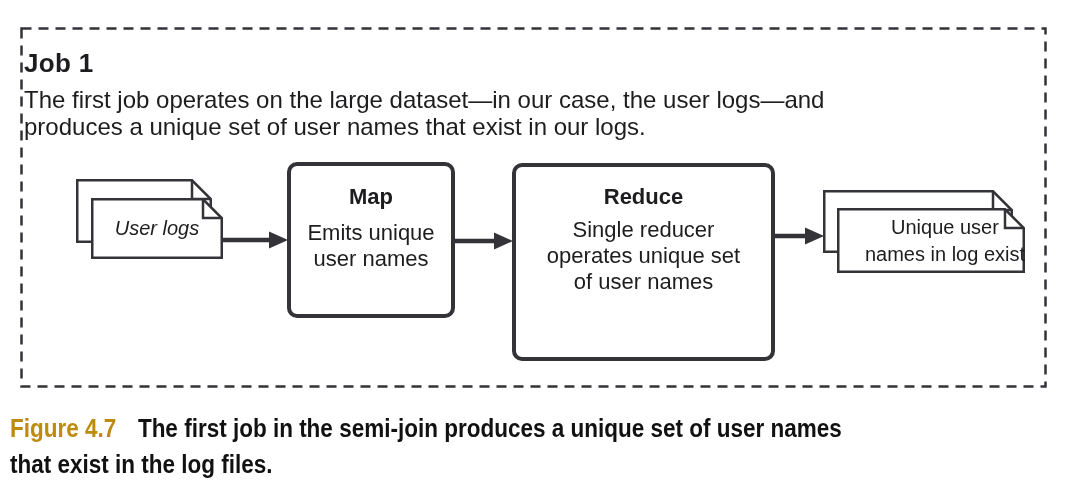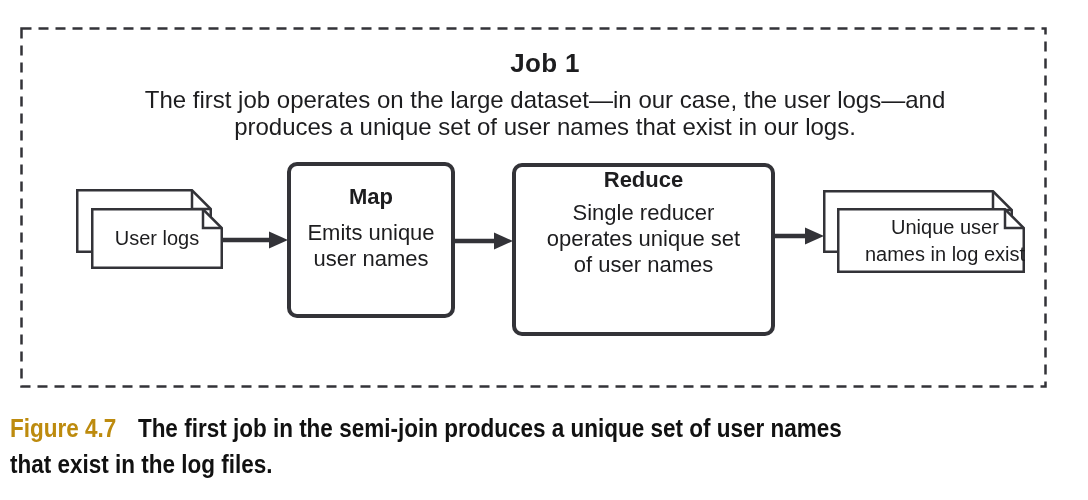--- a/index.html
+++ b/index.html
@@ -22,22 +22,22 @@
   .frame-svg { position: absolute; left: 20px; top: 27px; }
   .frame-svg rect {
     fill: none;
     stroke: var(--stroke, #333338);
     stroke-width: 2.5;
     stroke-dasharray: 10 7;
   }
 
   
   .job-header {
-    left: 40px; top: 48px; width: 1010px;
-    text-align: center;
+    left: 24px; top: 48px; width: 1010px;
+    text-align: left;
   }
   .job-title {
     font-size: 26px;
     font-weight: bold;
     letter-spacing: 0.3px;
     margin-bottom: 7px;
   }
   .job-desc {
     font-size: 24px;
     line-height: 27px;
@@ -54,21 +54,21 @@
   .proc-box .proc-title {
     font-size: 22px;
     font-weight: bold;
   }
   .proc-box .proc-body {
     font-size: 22px;
     line-height: 26px;
   }
   .map-box  { left: 287px; top: 162px; width: 168px; height: 156px; padding-top: 18px; }
   .map-box .proc-body    { margin-top: 10px; }
-  .reduce-box { left: 512px; top: 163px; width: 263px; height: 173px; }
+  .reduce-box { left: 512px; top: 163px; width: 263px; height: 198px; padding-top: 17px; }
   .reduce-box .proc-body { margin-top: 7px; }
 
   
   .doc-stack { position: absolute; }
   .doc-page { position: absolute; }
   .doc-page path {
     fill: #ffffff;
     stroke: var(--stroke, #333338);
     stroke-width: 2.5;
     stroke-linejoin: miter;
@@ -114,21 +114,21 @@
   </svg>
 
   <div class="abs job-header">
     <div class="job-title">Job 1</div>
     <div class="job-desc">
       <span>The first job operates on the large dataset—in our case, the user logs—and</span><br>
       <span>produces a unique set of user names that exist in our logs.</span>
     </div>
   </div>
 
-  <div class="doc-stack" style="left:76px; top:189px; width:150px; height:82px;">
+  <div class="doc-stack" style="left:76px; top:179px; width:150px; height:82px;font-style:italic;">
     <svg class="doc-page" style="left:0; top:0;" width="137" height="65" viewBox="0 0 137 65">
       <path d="M1.25,1.25 H116 L134.75,20 V62.75 H1.25 Z"></path>
       <path class="fold" d="M116,1.25 V20 H134.75"></path>
     </svg>
     <svg class="doc-page" style="left:15px; top:19px;" width="133" height="62" viewBox="0 0 133 62">
       <path d="M1.25,1.25 H112 L130.75,20 V59.75 H1.25 Z"></path>
       <path class="fold" d="M112,1.25 V20 H130.75"></path>
     </svg>
     <div class="doc-label" style="left:15px; top:19px; width:132px; height:61px;">User logs</div>
   </div>

